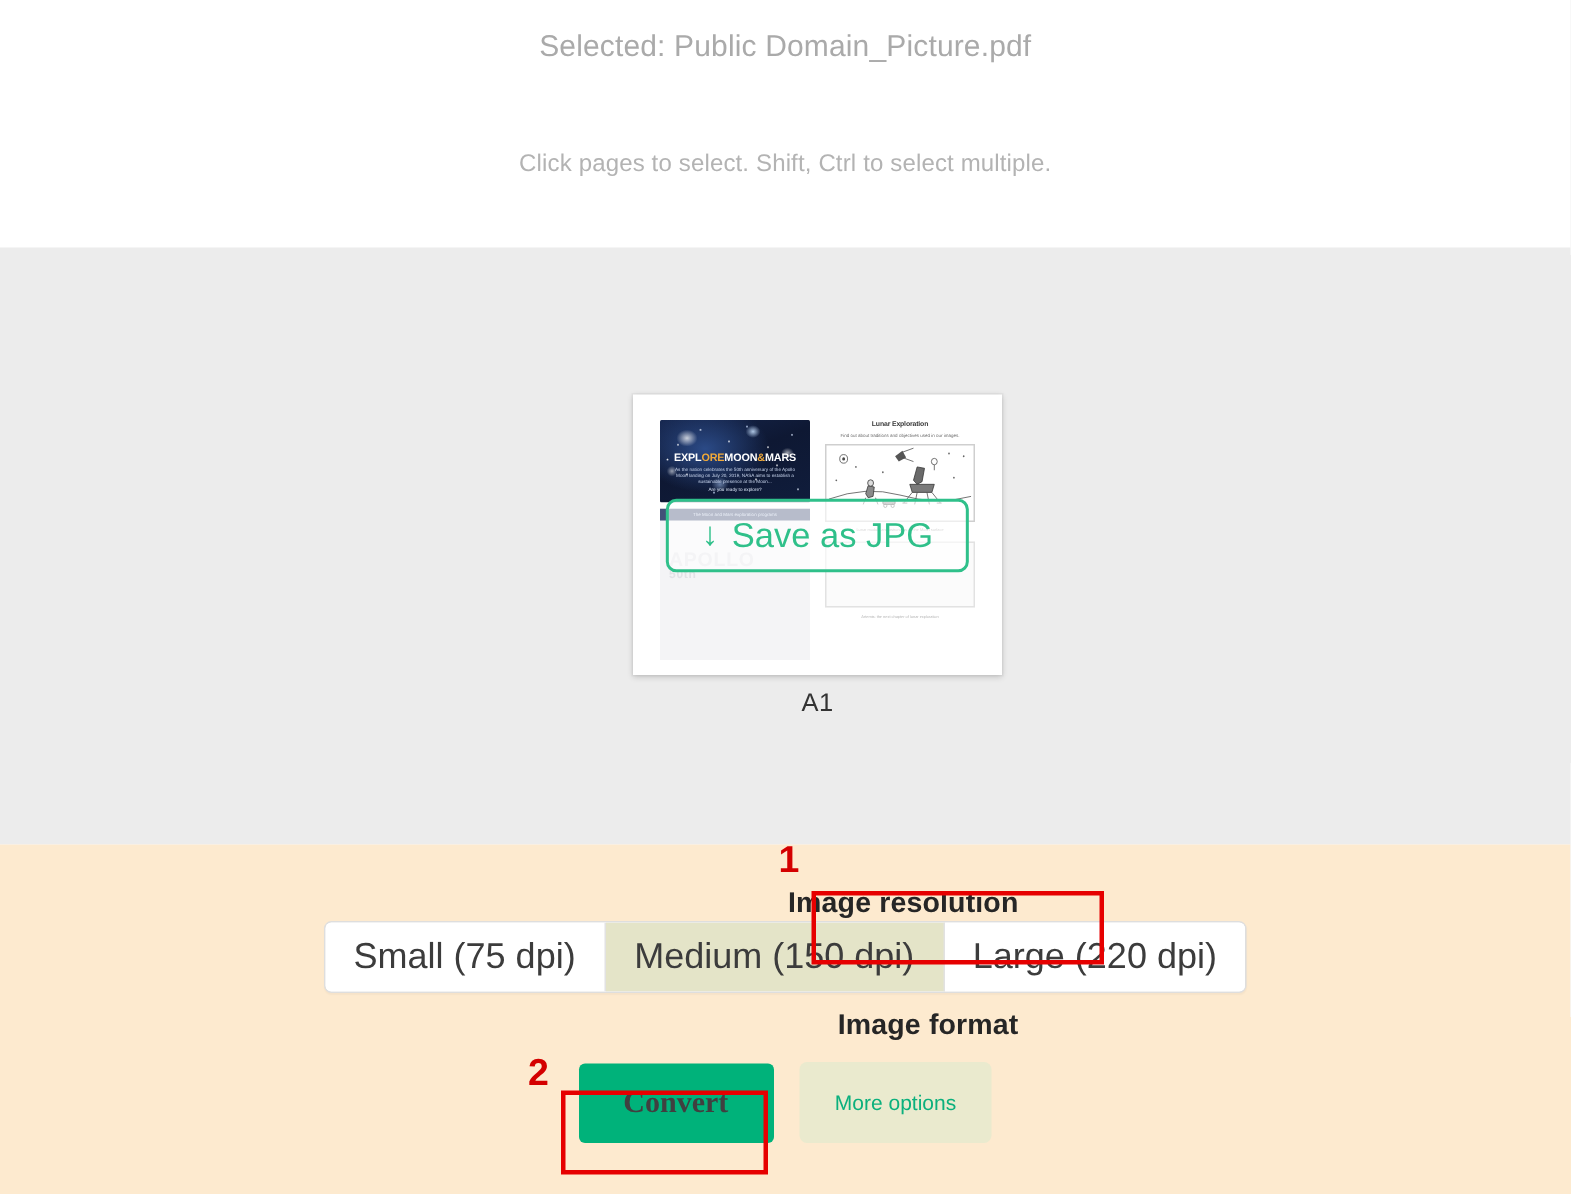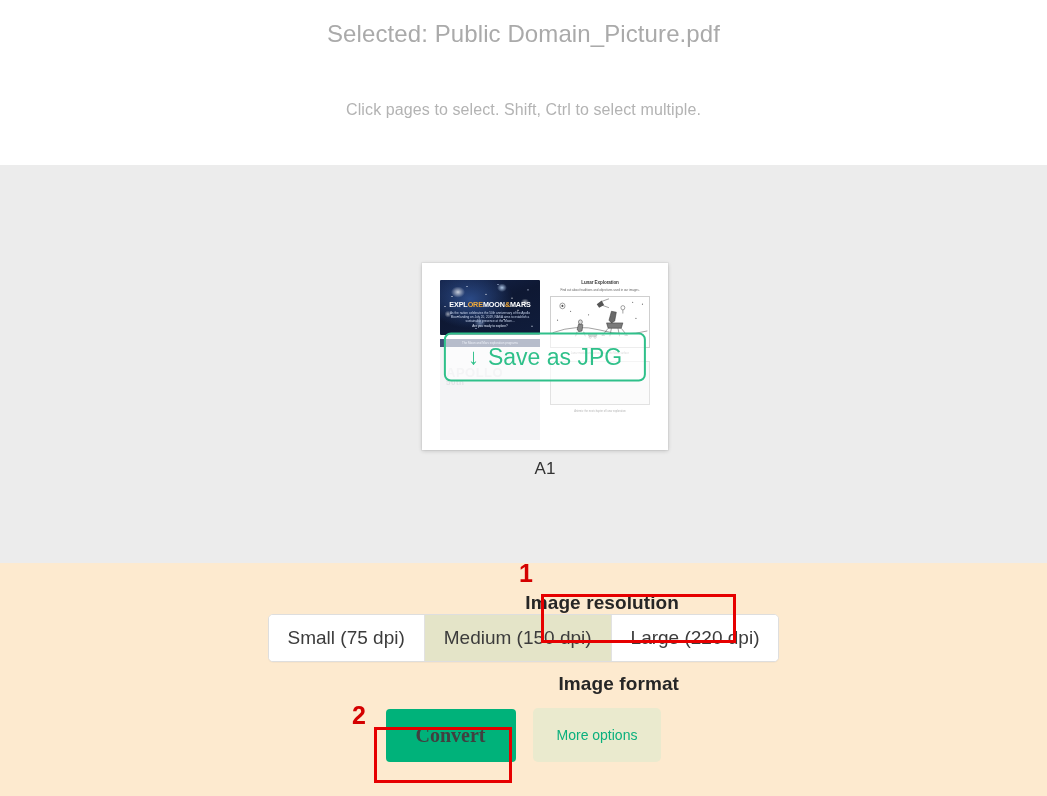--- a/index.html
+++ b/index.html
@@ -29,21 +29,21 @@
     background: #ffffff;
     flex: 0 0 165px;
     position: relative;
   }
   .selected-file {
     position: absolute;
     top: 20px;
     left: 0;
     right: 0;
     text-align: center;
-    font-size: 24px;
+    font-size: 20px;
     color: #aaaaaa;
     letter-spacing: 0.1px;
     white-space: nowrap;
   }
   .hint-text {
     position: absolute;
     top: 101px;
     left: 0;
     right: 0;
     text-align: center;
@@ -299,21 +299,21 @@
 
   .segmented {
     display: flex;
     background: #ffffff;
     border: 1px solid #dedede;
     border-radius: 5px;
     overflow: hidden;
     box-shadow: 0 1px 1px rgba(0,0,0,0.03);
   }
   .seg {
-    font-size: 19px;
+    font-size: 24px;
     color: #3c3c3c;
     padding: 12px 19px;
     background: #ffffff;
     border-right: 1px solid #e2e2e2;
     cursor: pointer;
     white-space: nowrap;
     line-height: 22px;
   }
   .seg:last-child { border-right: none; }
   .seg.selected {

